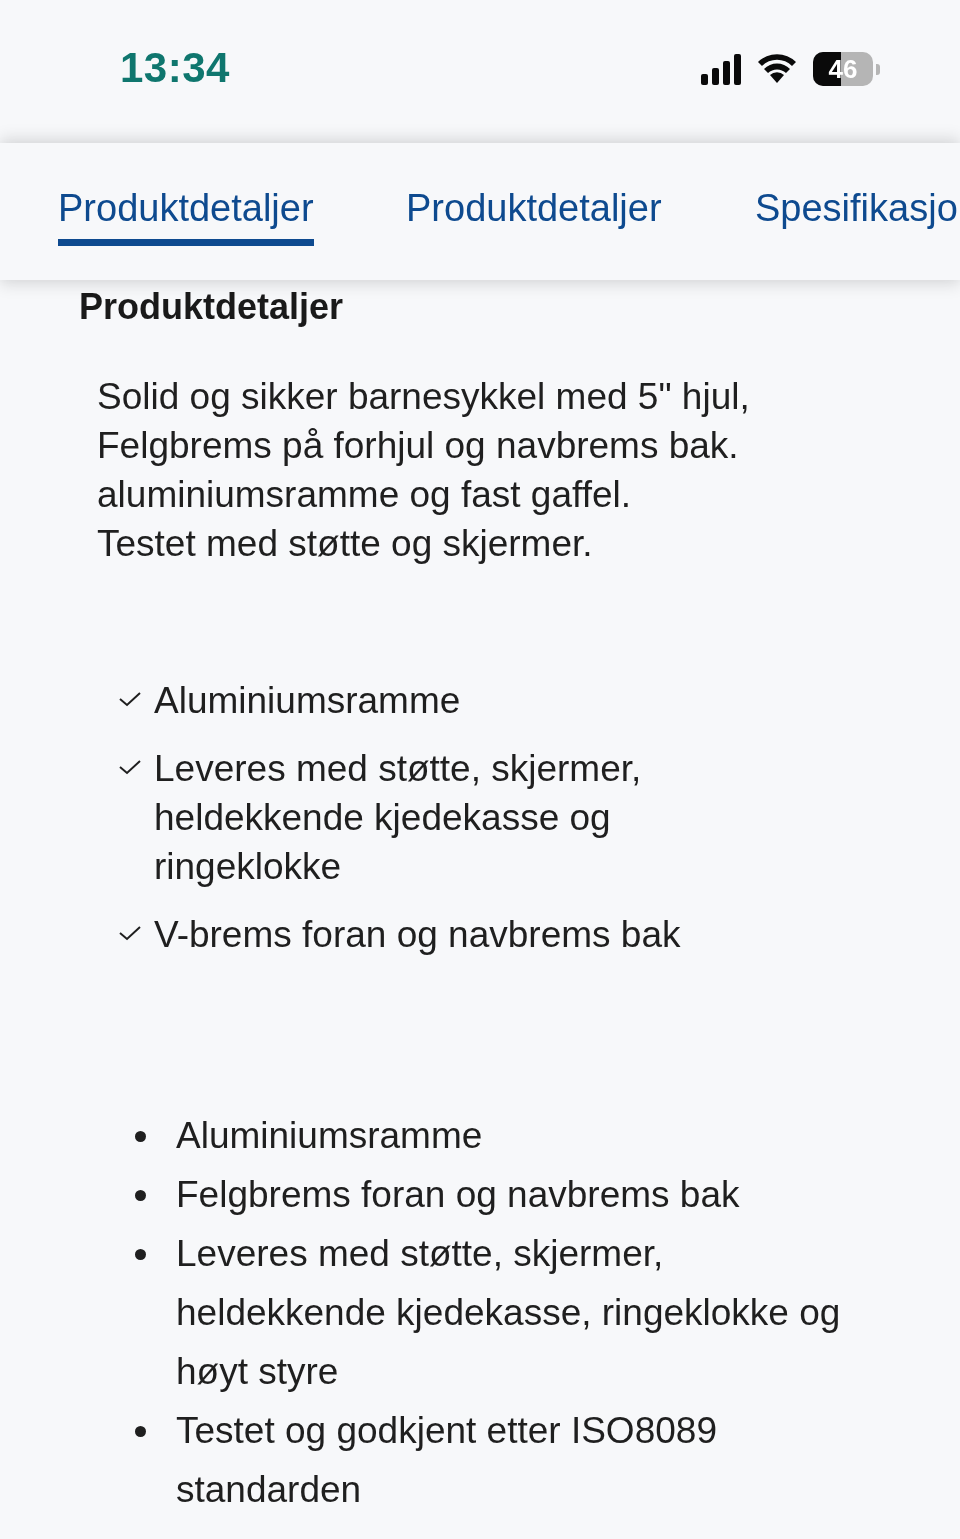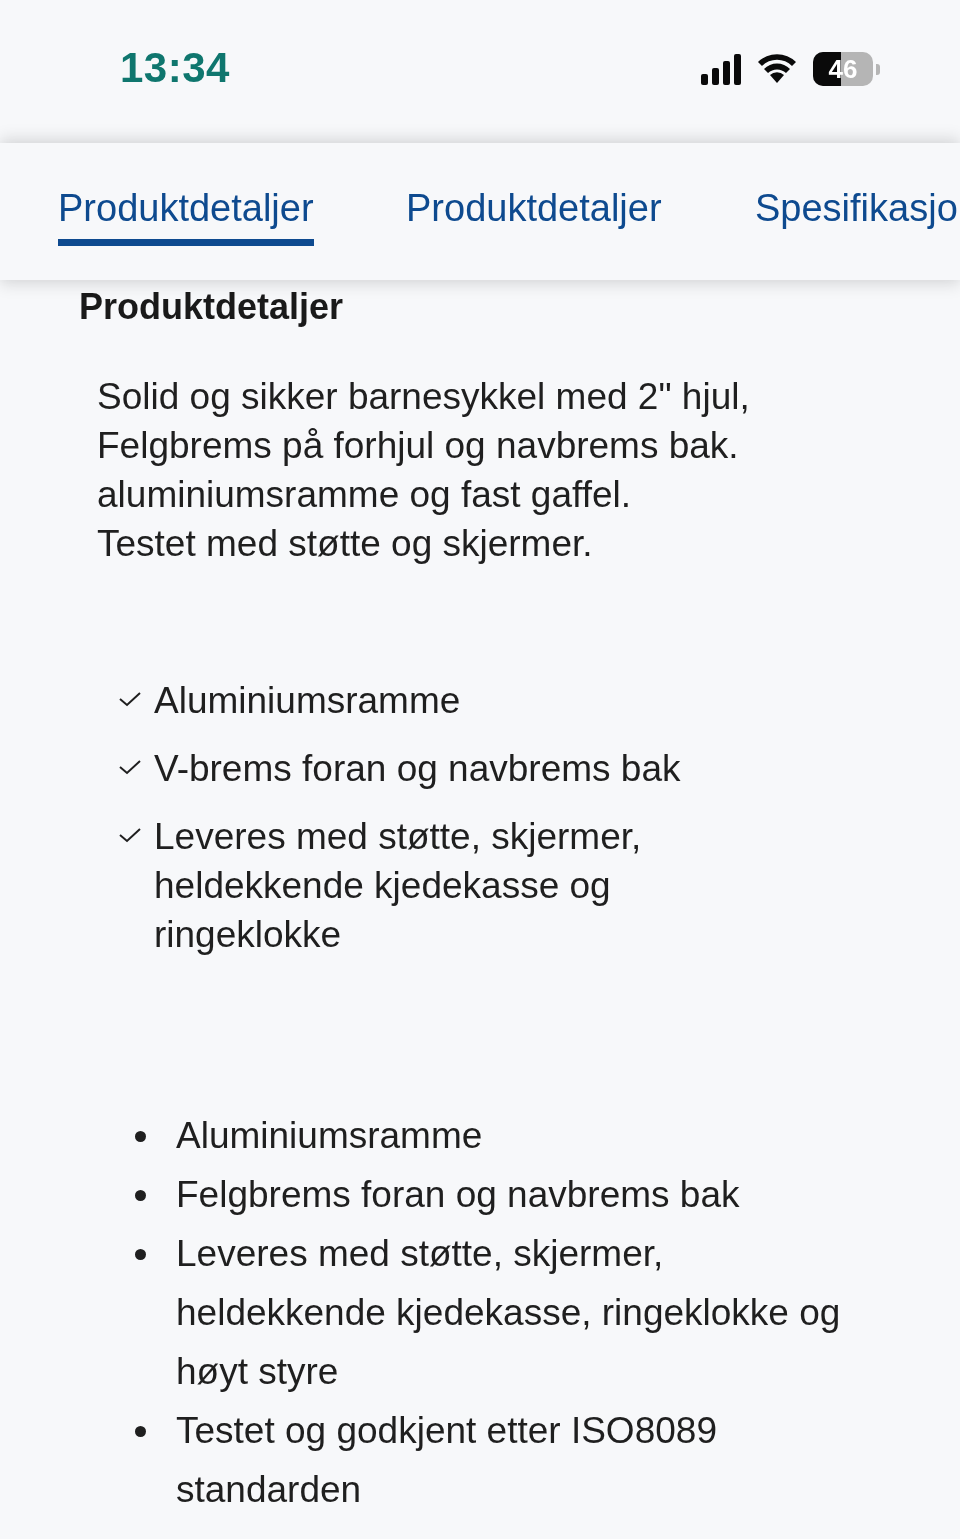--- a/index.html
+++ b/index.html
@@ -169,45 +169,45 @@
 <div class="tab-bar">
   <div class="tab active" style="left:58px">Produktdetaljer</div>
   <div class="tab" style="left:406px">Produktdetaljer</div>
   <div class="tab" style="left:755px">Spesifikasjoner</div>
 </div>
 
 <div class="content">
   <h2 class="section-title">Produktdetaljer</h2>
 
   <div class="description">
-    <div>Solid og sikker barnesykkel med 2" hjul,</div>
+    <div>Solid og sikker barnesykkel med 5" hjul,</div>
     <div>Felgbrems på forhjul og navbrems bak.</div>
     <div>aluminiumsramme og fast gaffel.</div>
     <div>Testet med støtte og skjermer.</div>
   </div>
 
   <ul class="check-list">
     <li>
       <svg class="check" viewBox="0 0 24 18">
           <path d="M2 9 L9 15 L22 3" fill="none" stroke="#1f1f1f" stroke-width="2"></path>
         </svg>
       <span>Aluminiumsramme</span>
-    </li>
-    <li>
-      <svg class="check" viewBox="0 0 24 18">
-          <path d="M2 9 L9 15 L22 3" fill="none" stroke="#1f1f1f" stroke-width="2"></path>
-        </svg>
-      <span>V-brems foran og navbrems bak</span>
     </li>
     <li style="width:600px">
       <svg class="check" viewBox="0 0 24 18">
           <path d="M2 9 L9 15 L22 3" fill="none" stroke="#1f1f1f" stroke-width="2"></path>
         </svg>
       <span>Leveres med støtte, skjermer, heldekkende kjedekasse og ringeklokke</span>
     </li>
+    <li>
+      <svg class="check" viewBox="0 0 24 18">
+          <path d="M2 9 L9 15 L22 3" fill="none" stroke="#1f1f1f" stroke-width="2"></path>
+        </svg>
+      <span>V-brems foran og navbrems bak</span>
+    </li>
   </ul>
 
   <ul class="bullet-list">
     <li>
       <span class="dot"></span>
       <span>Aluminiumsramme</span>
     </li>
     <li>
       <span class="dot"></span>
       <span>Felgbrems foran og navbrems bak</span>

